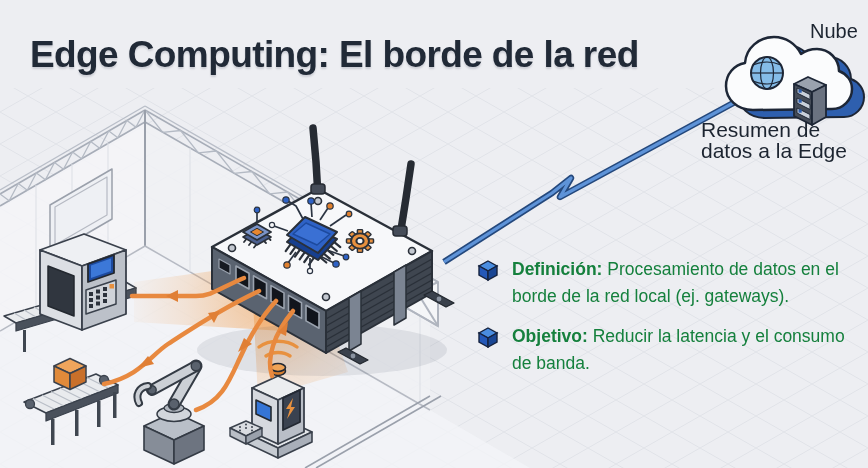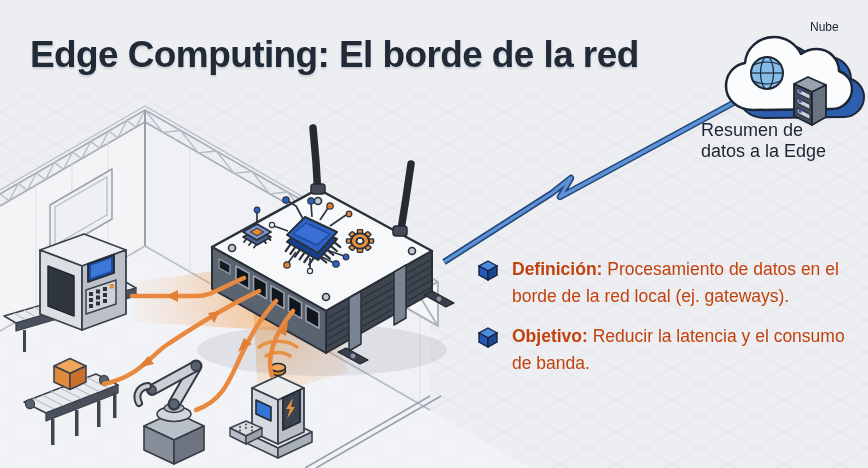--- a/index.html
+++ b/index.html
@@ -2,27 +2,27 @@
 <html><head>
 <meta charset="utf-8">
 <style>
   html,body{margin:0;padding:0;background:#dfe1e6;}
   .stage{position:relative;width:868px;height:468px;background:#edeef2;overflow:hidden;
          font-family:"Liberation Sans",sans-serif;}
   .stage svg.scene{position:absolute;left:0;top:0;}
   .title{position:absolute;left:30px;top:26px;font-size:37px;font-weight:700;
          letter-spacing:-0.6px;color:#212a37;text-shadow:0 2px 2px rgba(30,40,60,.16);
          white-space:nowrap;margin-top:8px;}
-  .nube-label{position:absolute;left:810px;top:20px;font-size:12px;color:#1c2430;}
-  .cloud-caption{position:absolute;left:701px;top:120px;font-size:18px;line-height:20.5px;
+  .nube-label{position:absolute;left:810px;top:20px;font-size:20px;color:#1c2430;}
+  .cloud-caption{position:absolute;left:701px;top:120px;font-size:21px;line-height:20.5px;
                  color:#1c2430;}
   .bullets{position:absolute;left:477px;top:256px;width:382px;}
   .bullet{display:flex;align-items:flex-start;margin-bottom:14px;}
   .bullet .cube{flex:0 0 auto;margin-top:3px;margin-right:13px;}
-  .bullet p{margin:0;font-size:17.5px;line-height:26.5px;color:#c2410c;width:352px;}
+  .bullet p{margin:0;font-size:17.5px;line-height:26.5px;color:#15803d;width:352px;}
   .bullet .term{font-weight:700;}
 </style>
 </head>
 <body>
 
 <div class="stage">
 
 <svg class="scene" width="868" height="468" viewBox="0 0 868 468">
   <defs>
     <pattern id="iso" width="56" height="32" patternUnits="userSpaceOnUse">

